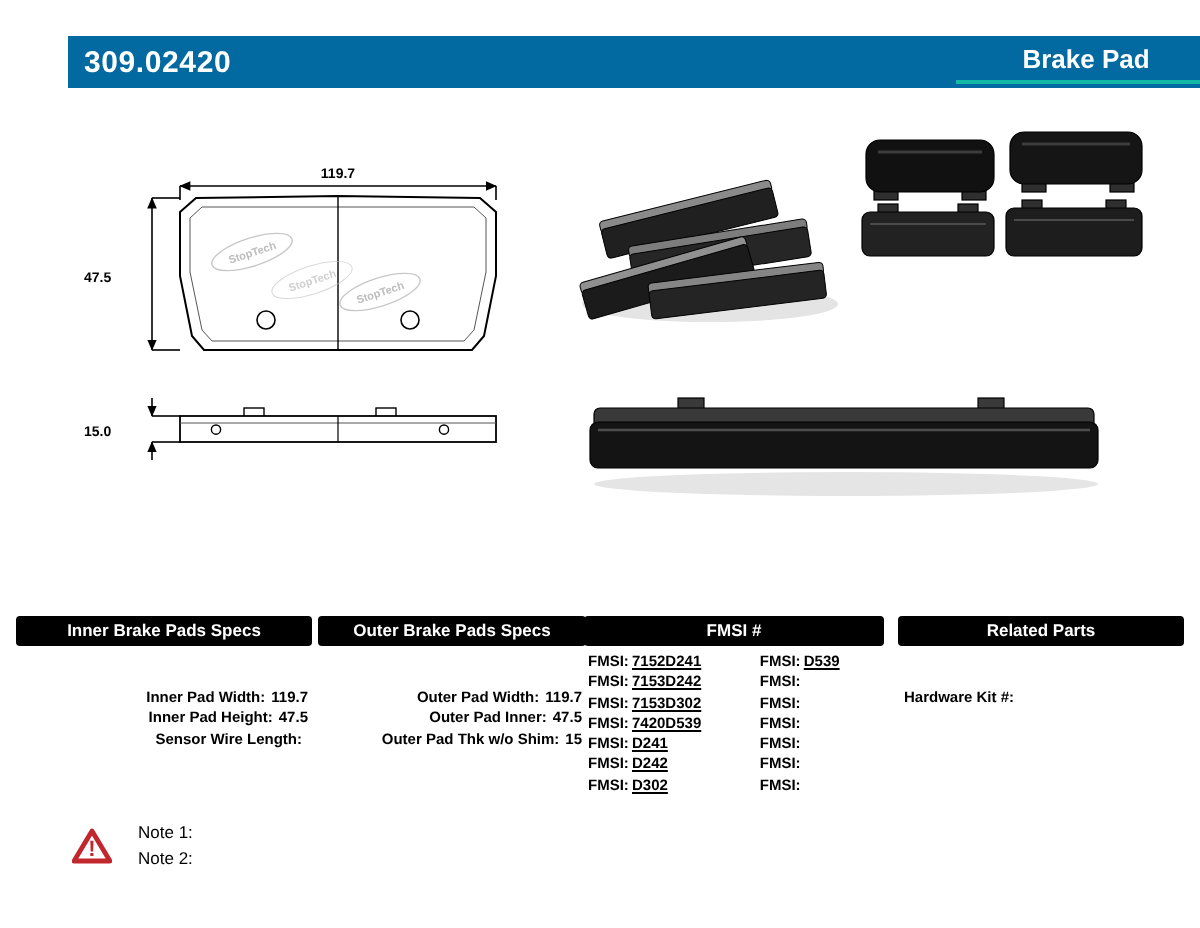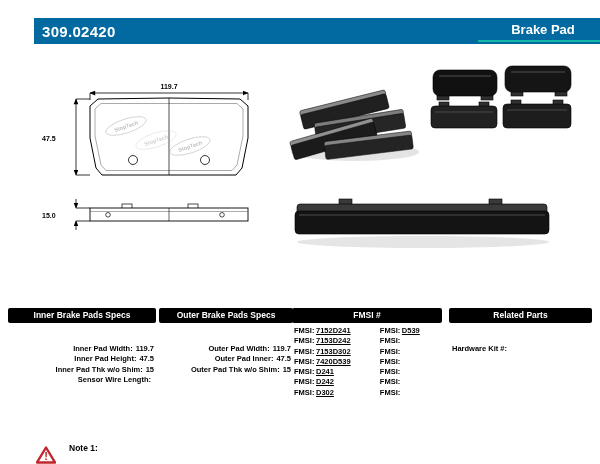--- a/index.html
+++ b/index.html
@@ -32,21 +32,21 @@
   .col-inner .spec-row,.col-outer .spec-row{text-align:right;padding-right:2px;}
   .col-related .spec-row{padding-left:3px;}
   .v{margin-left:3px;}
   .fmsi-cols{display:flex;margin-top:3px;gap:22px;}
   .fmsi-sub1{width:76px;padding-left:2px;box-sizing:border-box;}
   .fmsi-sub2{width:72px;box-sizing:border-box;}
   .fl{display:inline-block;width:22px;}
 
   
   .notes{position:absolute;left:36px;top:410px;display:flex;align-items:center;gap:13px;}
-  .note-lines div{font-size:8.5px;font-weight:bold;line-height:13px;margin-top:32px;}
+  .note-lines div{font-size:8.5px;font-weight:normal;line-height:13px;}
 </style>
 </head>
 <body>
 
 <div class="page">
 
   <header class="topbar">
     <span class="part-no">309.02420</span>
     <span class="product-box">Brake Pad</span>
   </header>
@@ -168,21 +168,20 @@
     </g>
   </svg>
 
   <section class="spec-table">
 
     <div class="col col-inner">
       <div class="col-header">Inner Brake Pads Specs</div>
       <div class="rows">
         <div class="spec-row"><span>Inner Pad Width:</span><span class="v">119.7</span></div>
         <div class="spec-row"><span>Inner Pad Height:</span><span class="v">47.5</span></div>
-        <div class="spec-row"><span>Inner Pad Thk w/o Shim:</span><span class="v">15</span></div>
         <div class="spec-row"><span>Sensor Wire Length:</span><span class="v"></span></div>
       </div>
     </div>
 
     <div class="col col-outer">
       <div class="col-header">Outer Brake Pads Specs</div>
       <div class="rows">
         <div class="spec-row"><span>Outer Pad Width:</span><span class="v">119.7</span></div>
         <div class="spec-row"><span>Outer Pad Inner:</span><span class="v">47.5</span></div>
         <div class="spec-row"><span>Outer Pad Thk w/o Shim:</span><span class="v">15</span></div>

